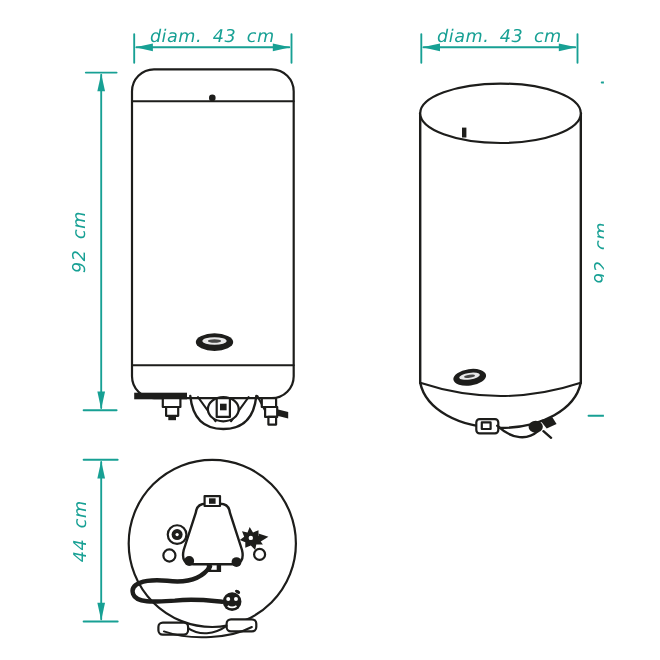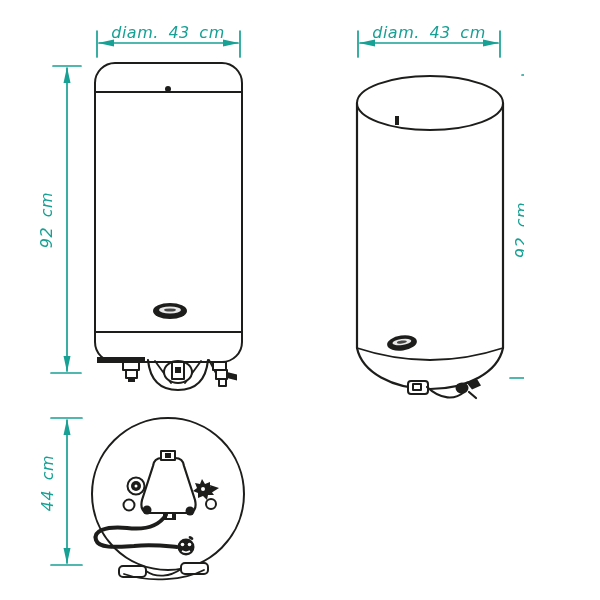--- a/index.html
+++ b/index.html
@@ -1,17 +1,17 @@
 <!DOCTYPE html>
 <html style="--accent: #17a094; --line: #1d1d1b; --background: #ffffff;"><head>
 <meta charset="utf-8">
 <style>
   :root { --accent:#17a094; --line:#1d1d1b; --background:#ffffff; }
   html,body{margin:0;padding:0;background:var(--background);}
-  .stage{position:relative;width:524px;height:600px;background:var(--background);overflow:hidden;}
+  .stage{position:relative;width:524px;height:600px;background:var(--background);overflow:hidden;margin-left:25px;}
   svg{display:block;}
   .art{stroke:var(--line);fill:none;stroke-width:2.2;stroke-linecap:round;stroke-linejoin:round;}
   .art-thin{stroke:var(--line);fill:none;stroke-width:1.8;stroke-linecap:round;}
   .art-fill{fill:var(--line);stroke:none;}
   .art-white{fill:#ffffff;stroke:var(--line);stroke-width:2;stroke-linejoin:round;}
   .cable{stroke:var(--line);fill:none;stroke-width:4;stroke-linecap:round;}
   .dim{stroke:var(--accent);stroke-width:1.7;fill:none;stroke-linecap:round;}
   .dim-arrow{fill:var(--accent);stroke:none;}
   .dim-label{fill:var(--accent);font-family:"DejaVu Sans",sans-serif;font-style:italic;
              font-size:16px;letter-spacing:0.5px;word-spacing:4px;}

